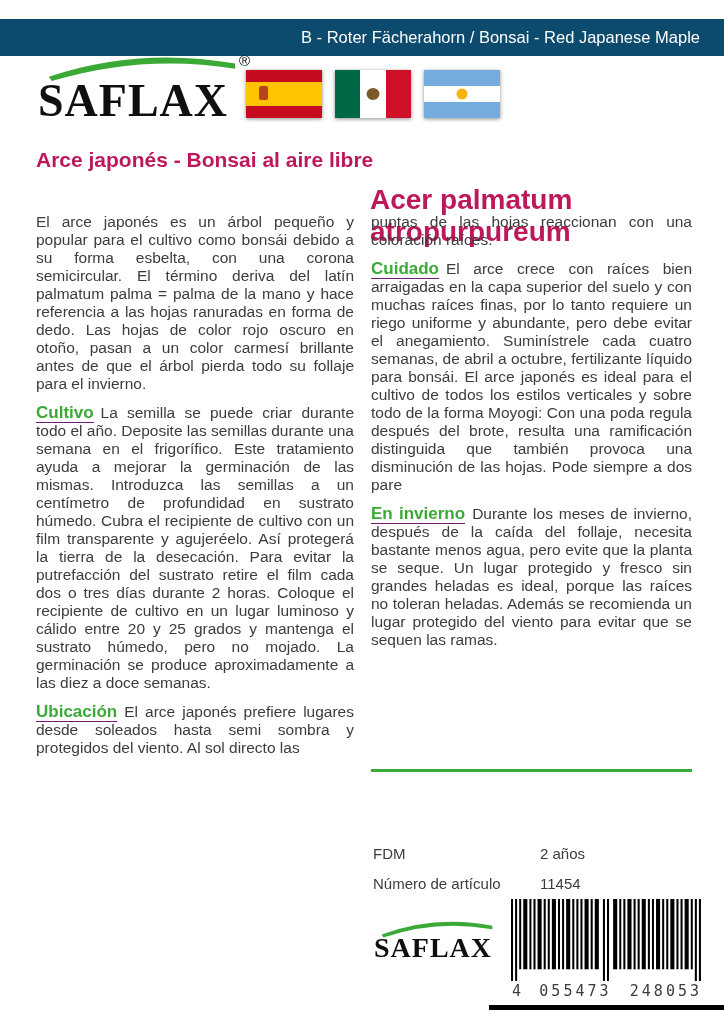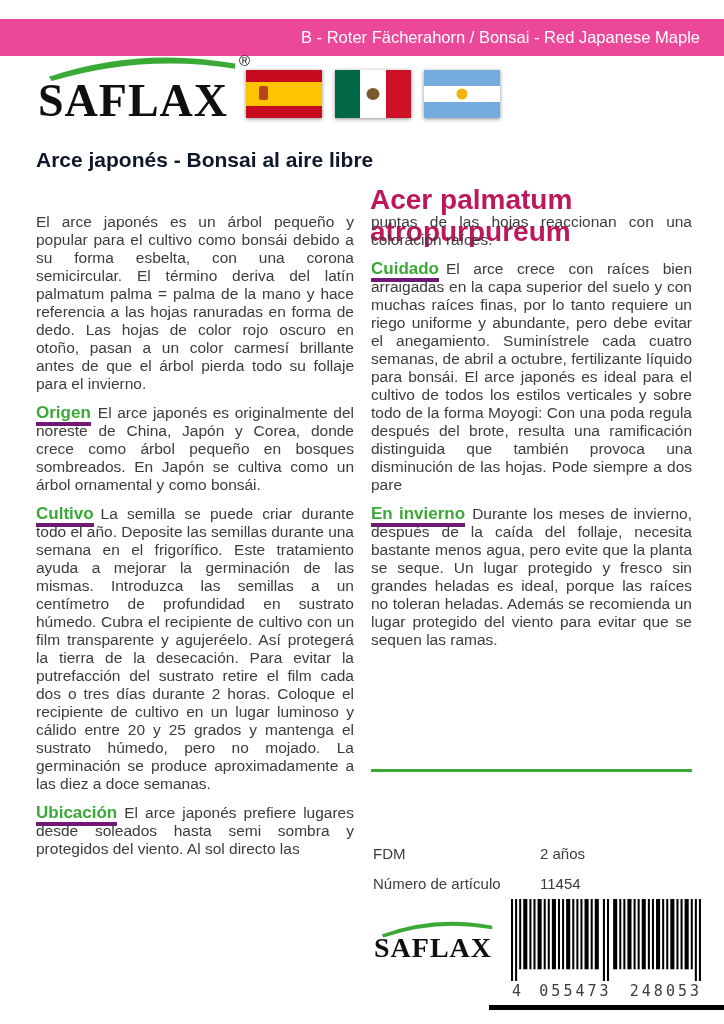--- a/index.html
+++ b/index.html
@@ -1,20 +1,20 @@
 <!DOCTYPE html>
 <html lang="es"><head>
 <meta charset="utf-8">
 <style>
   html,body{margin:0;padding:0;background:#ffffff;}
   .page{position:relative;width:724px;height:1024px;background:#fff;overflow:hidden;
         font-family:"Liberation Sans",sans-serif;color:#3c3c3b;}
 
   
-  .topbar{position:absolute;top:19px;left:0;width:724px;height:37px;background:#ec4899;
+  .topbar{position:absolute;top:19px;left:0;width:724px;height:37px;background:#0c4a6e;
           color:#fff;display:flex;align-items:center;justify-content:flex-end;
           box-sizing:border-box;padding-right:24px;font-size:16.5px;}
 
   
   .logo{position:absolute;}
   .logo-top{left:38px;top:52px;width:204px;height:84px;}
   .swoosh{display:block;}
   .logo-top .swoosh{width:192px;height:30px;margin-left:8px;}
   .logo-row{position:relative;margin-top:-4px;}
   .wordmark{font-family:"Liberation Serif",serif;font-weight:700;color:#0f0f0f;text-align:right;}
@@ -35,30 +35,30 @@
   .mx-white{flex:1;background:#fff;position:relative;}
   .mx-red{flex:1;background:#ce1126;}
   .mx-emblem{position:absolute;left:50%;top:50%;width:13px;height:12px;transform:translate(-50%,-50%);
              background:#7a5a2a;border-radius:50%;}
   .ar-blue{flex:1;background:#74acdf;}
   .ar-white{flex:1;background:#fff;position:relative;}
   .ar-sun{position:absolute;left:50%;top:50%;width:11px;height:11px;transform:translate(-50%,-50%);
           background:#f6b40e;border-radius:50%;}
 
   
-  .title{position:absolute;left:36px;top:148px;margin:0;font-size:21px;font-weight:700;color:#0f172a;}
+  .title{position:absolute;left:36px;top:148px;margin:0;font-size:21px;font-weight:700;color:#be185d;}
   .subtitle{position:absolute;left:370px;top:184px;width:322px;text-align:left;
             font-size:28px;font-weight:700;color:#be185d;}
 
   
   .col{position:absolute;top:213px;font-size:15.5px;line-height:18px;text-align:justify;hyphens:auto;}
   .col-left{left:36px;width:318px;}
   .col-right{left:371px;width:321px;}
   .body{margin:0 0 11px;}
-  .sec{color:#3aa935;font-weight:700;font-size:17px;border-bottom:4px solid #701a75;margin-right:7px;}
+  .sec{color:#3aa935;font-weight:700;font-size:17px;border-bottom:1px solid #701a75;margin-right:7px;}
 
   .divider{position:absolute;left:371px;top:769px;width:321px;height:3px;background:#3aa935;}
 
   
   .details{position:absolute;left:373px;top:845px;width:320px;font-size:15px;}
   .drow{display:flex;margin-bottom:13px;}
   .dlabel{width:167px;}
 
   
   .barcode{position:absolute;left:511px;top:899px;width:192px;}
@@ -110,23 +110,20 @@
         </div>
       <div class="ar-blue"></div>
     </div>
   </div>
 
   <h1 class="title">Arce japonés - Bonsai al aire libre</h1>
   <div class="subtitle">Acer palmatum atropurpureum</div>
 
   <div class="col col-left">
     <p class="body">El arce japonés es un árbol pequeño y popular para el cultivo como bonsái debido a su forma esbelta, con una corona semicircular. El término deriva del latín palmatum palma = palma de la mano y hace referencia a las hojas ranuradas en forma de dedo. Las hojas de color rojo oscuro en otoño, pasan a un color carmesí brillante antes de que el árbol pierda todo su follaje para el invierno.</p>
-    <p class="body">
-      <span class="sec">Origen</span><span>El arce japonés es originalmente del noreste de China, Japón y Corea, donde crece como árbol pequeño en bosques sombreados. En Japón se cultiva como un árbol ornamental y como bonsái.</span>
-    </p>
     <p class="body">
       <span class="sec">Cultivo</span><span>La semilla se puede criar durante todo el año. Deposite las semillas durante una semana en el frigorífico. Este tratamiento ayuda a mejorar la germinación de las mismas. Introduzca las semillas a un centímetro de profundidad en sustrato húmedo. Cubra el recipiente de cultivo con un film transparente y agujeréelo. Así protegerá la tierra de la desecación. Para evitar la putrefacción del sustrato retire el film cada dos o tres días durante 2 horas. Coloque el recipiente de cultivo en un lugar luminoso y cálido entre 20 y 25 grados y mantenga el sustrato húmedo, pero no mojado. La germinación se produce aproximadamente a las diez a doce semanas.</span>
     </p>
     <p class="body">
       <span class="sec">Ubicación</span><span>El arce japonés prefiere lugares desde soleados hasta semi sombra y protegidos del viento. Al sol directo las</span>
     </p>
   </div>
 
   <div class="col col-right">
     <p class="body">puntas de las hojas reaccionan con una coloración raíces.</p>

